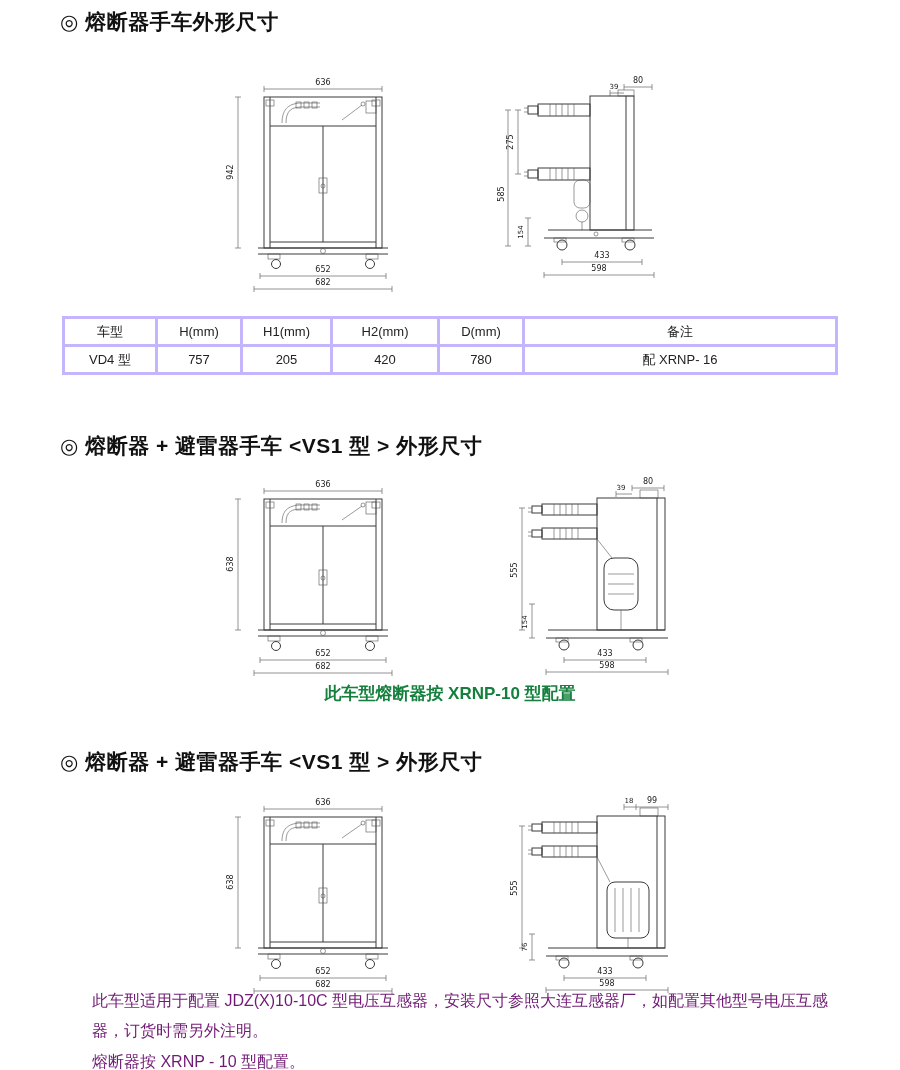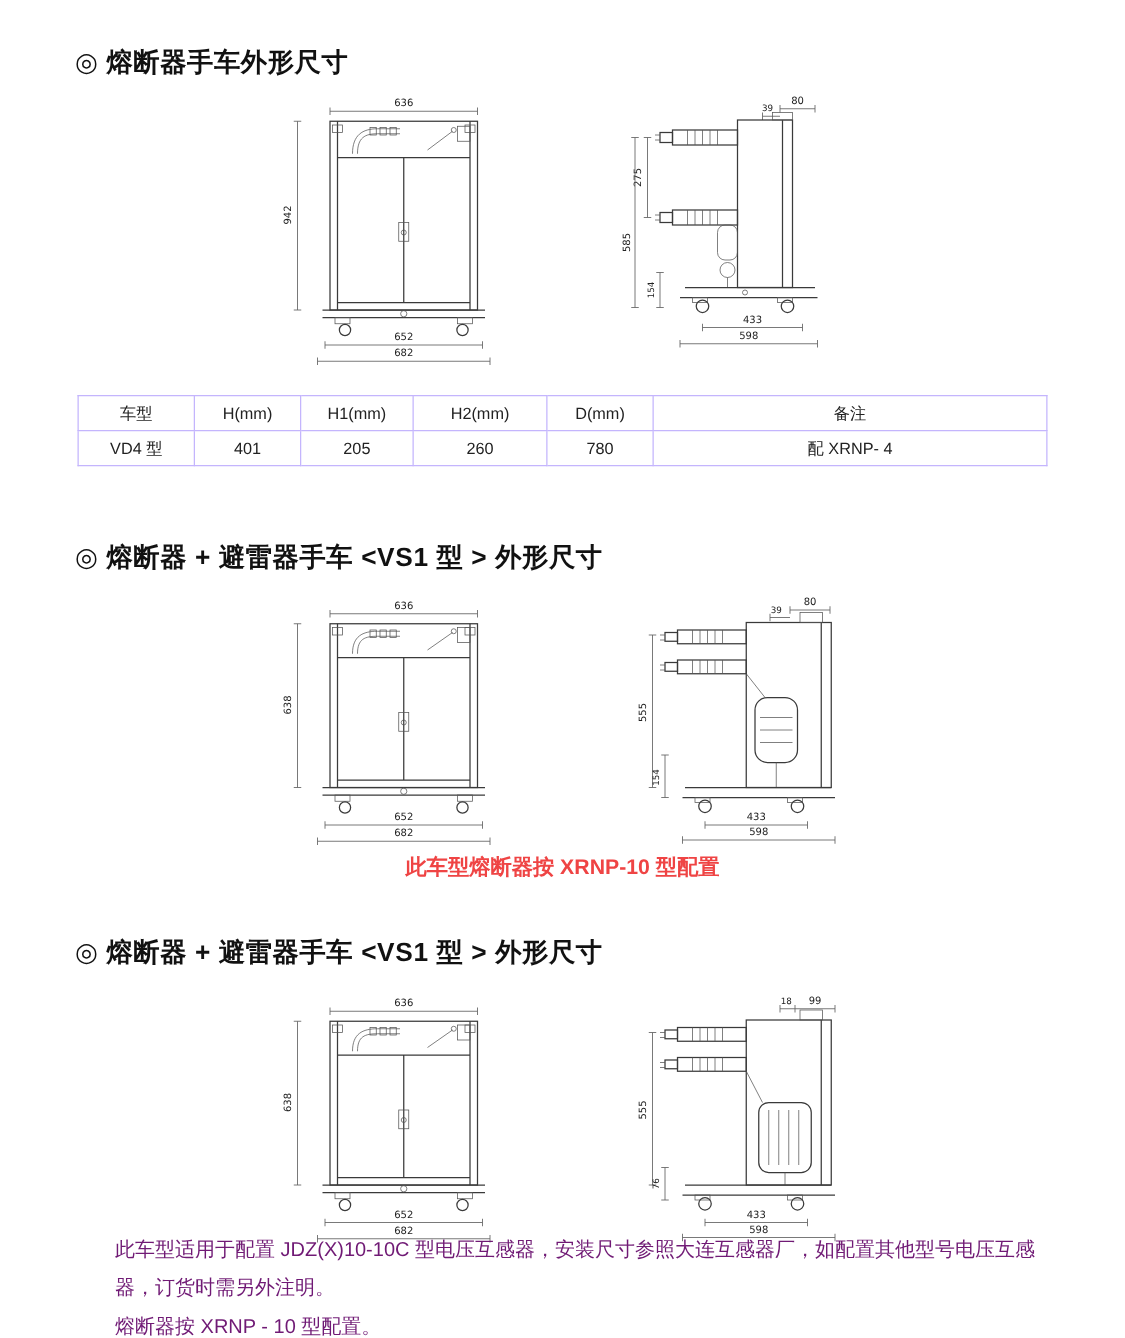--- a/index.html
+++ b/index.html
@@ -1,37 +1,37 @@
 <!DOCTYPE html>
 <html><head>
 <meta charset="utf-8">
 <style>
   *{margin:0;padding:0;box-sizing:border-box}
   html,body{width:900px;background:#ffffff}
   body{height:1070px;font-family:"Liberation Sans","DejaVu Sans",sans-serif;color:#222}
   .page{position:relative;width:900px;height:1070px;background:#fff;overflow:hidden}
   .sec-title{position:absolute;left:60px;font-size:21px;font-weight:bold;color:#111;letter-spacing:.5px}
   .dims-table{position:absolute;left:62px;top:316px;width:776px;border-collapse:collapse;font-size:13px;color:#222;text-align:center;table-layout:fixed}
-  .dims-table th,.dims-table td{border:1px solid #c4b5fd;height:28px;font-weight:normal;padding:0 4px}
+  .dims-table th,.dims-table td{border:3px solid #c4b5fd;height:28px;font-weight:normal;padding:0 4px}
   .c0{width:93px}.c1{width:85px}.c2{width:90px}.c3{width:107px}.c4{width:85px}
-  .caption{position:absolute;left:0;top:682px;width:900px;text-align:center;font-weight:bold;font-size:17px;color:#ef4444}
+  .caption{position:absolute;left:0;top:682px;width:900px;text-align:center;font-weight:bold;font-size:17px;color:#15803d}
   .note{position:absolute;left:92px;top:986px;width:740px;font-size:16px;line-height:1.9;color:#701a75}
   svg{position:absolute;overflow:visible}
   .outline{fill:none;stroke:#3a3a3a;stroke-width:1}
   .thin{fill:none;stroke:#555;stroke-width:.6}
   .dim{fill:none;stroke:#666;stroke-width:.7}
   .dtx{font-size:8px;fill:#222;font-family:"DejaVu Sans",sans-serif}
   .dtx-s{font-size:7px;fill:#222;font-family:"DejaVu Sans",sans-serif}
 </style>
 </head>
 <body>
 
 <div class="page">
 
-  <h2 class="sec-title" style="top:36px">◎ 熔断器手车外形尺寸</h2>
+  <h2 class="sec-title" style="top:8px">◎ 熔断器手车外形尺寸</h2>
 
   <svg style="left:222px;top:76px" width="190" height="220" viewBox="0 0 190 220">
     <g>
       <path class="dim" d="M42 13 H160 M42 10 V16 M160 10 V16"></path>
       <text class="dtx" x="101" y="9" text-anchor="middle">636</text>
       <path class="dim" d="M16 21 V172 M13 21 H19 M13 172 H19"></path>
       <text class="dtx" transform="translate(11,96) rotate(-90)" text-anchor="middle">942</text>
       <path class="dim" d="M38 200 H164 M38 197 V203 M164 197 V203"></path>
       <text class="dtx" x="101" y="196" text-anchor="middle">652</text>
       <path class="dim" d="M32 213 H170 M32 210 V216 M170 210 V216"></path>
@@ -114,25 +114,25 @@
         <tr>
       <th class="c0">车型</th>
       <th class="c1">H(mm)</th>
       <th class="c2">H1(mm)</th>
       <th class="c3">H2(mm)</th>
       <th class="c4">D(mm)</th>
       <th>备注</th>
     </tr>
     <tr>
       <td>VD4 型</td>
-      <td>401</td>
+      <td>757</td>
       <td>205</td>
-      <td>260</td>
+      <td>420</td>
       <td>780</td>
-      <td>配 XRNP- 4</td>
+      <td>配 XRNP- 16</td>
     </tr>
   </tbody>
     </table>
 
   <h2 class="sec-title" style="top:432px">◎ 熔断器 + 避雷器手车 &lt;VS1 型 &gt; 外形尺寸</h2>
 
   <svg style="left:222px;top:478px" width="190" height="200" viewBox="0 0 190 200">
     <g>
       <path class="dim" d="M42 13 H160 M42 10 V16 M160 10 V16"></path>
       <text class="dtx" x="101" y="9" text-anchor="middle">636</text>

